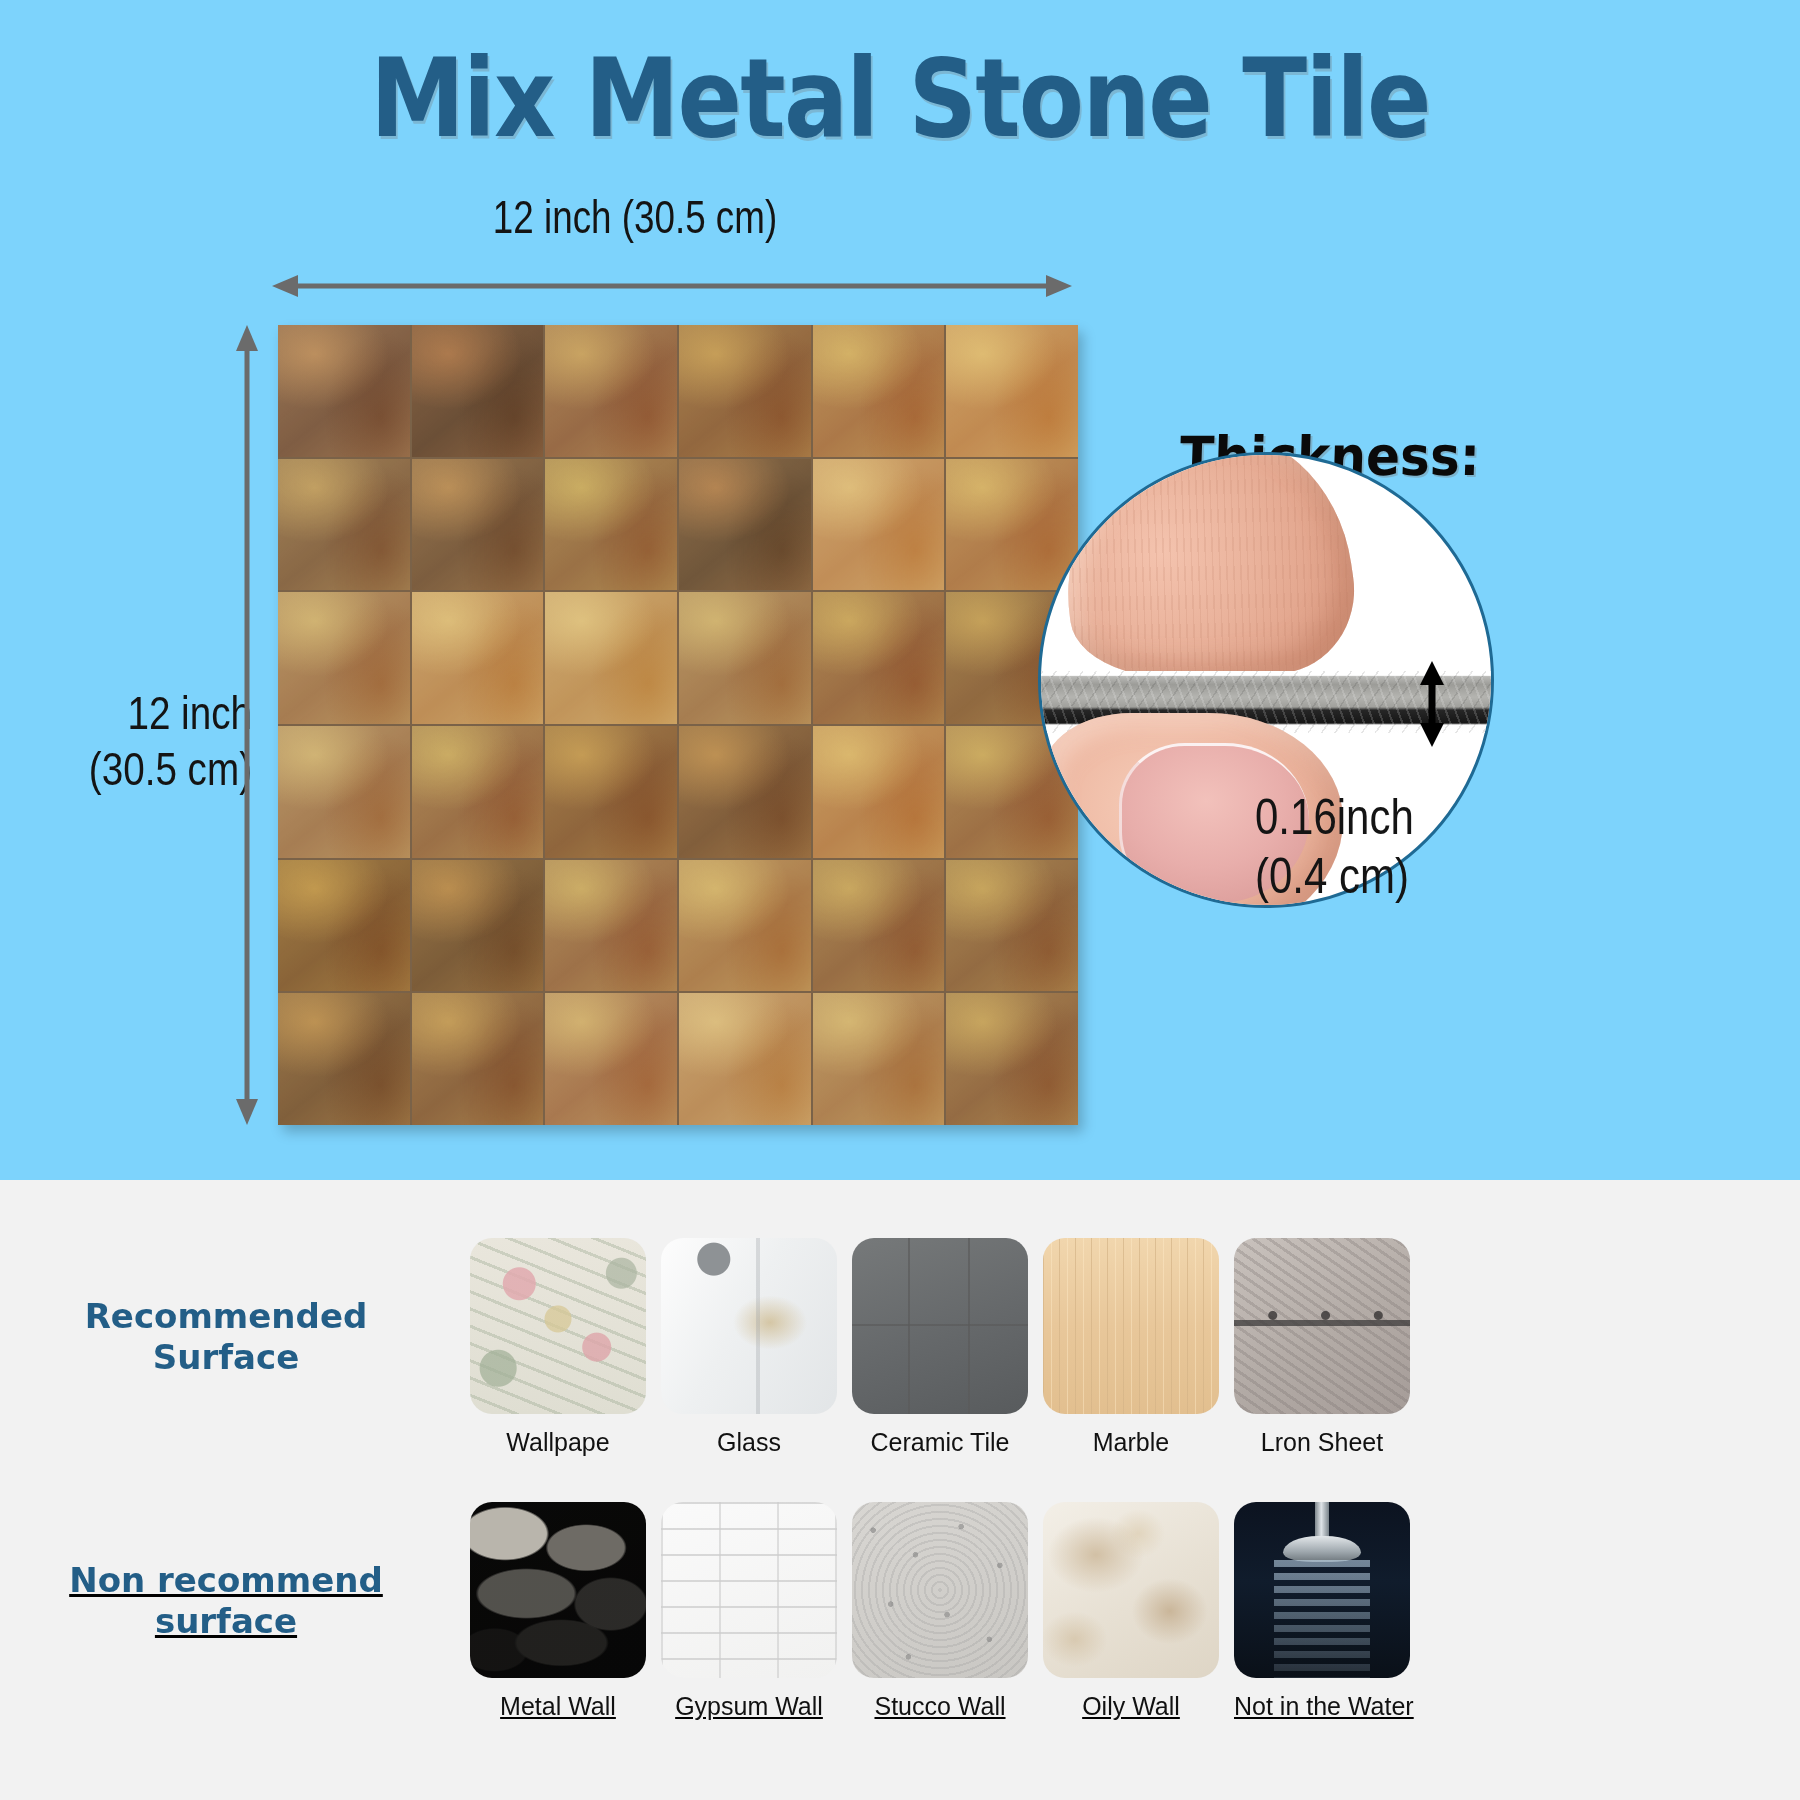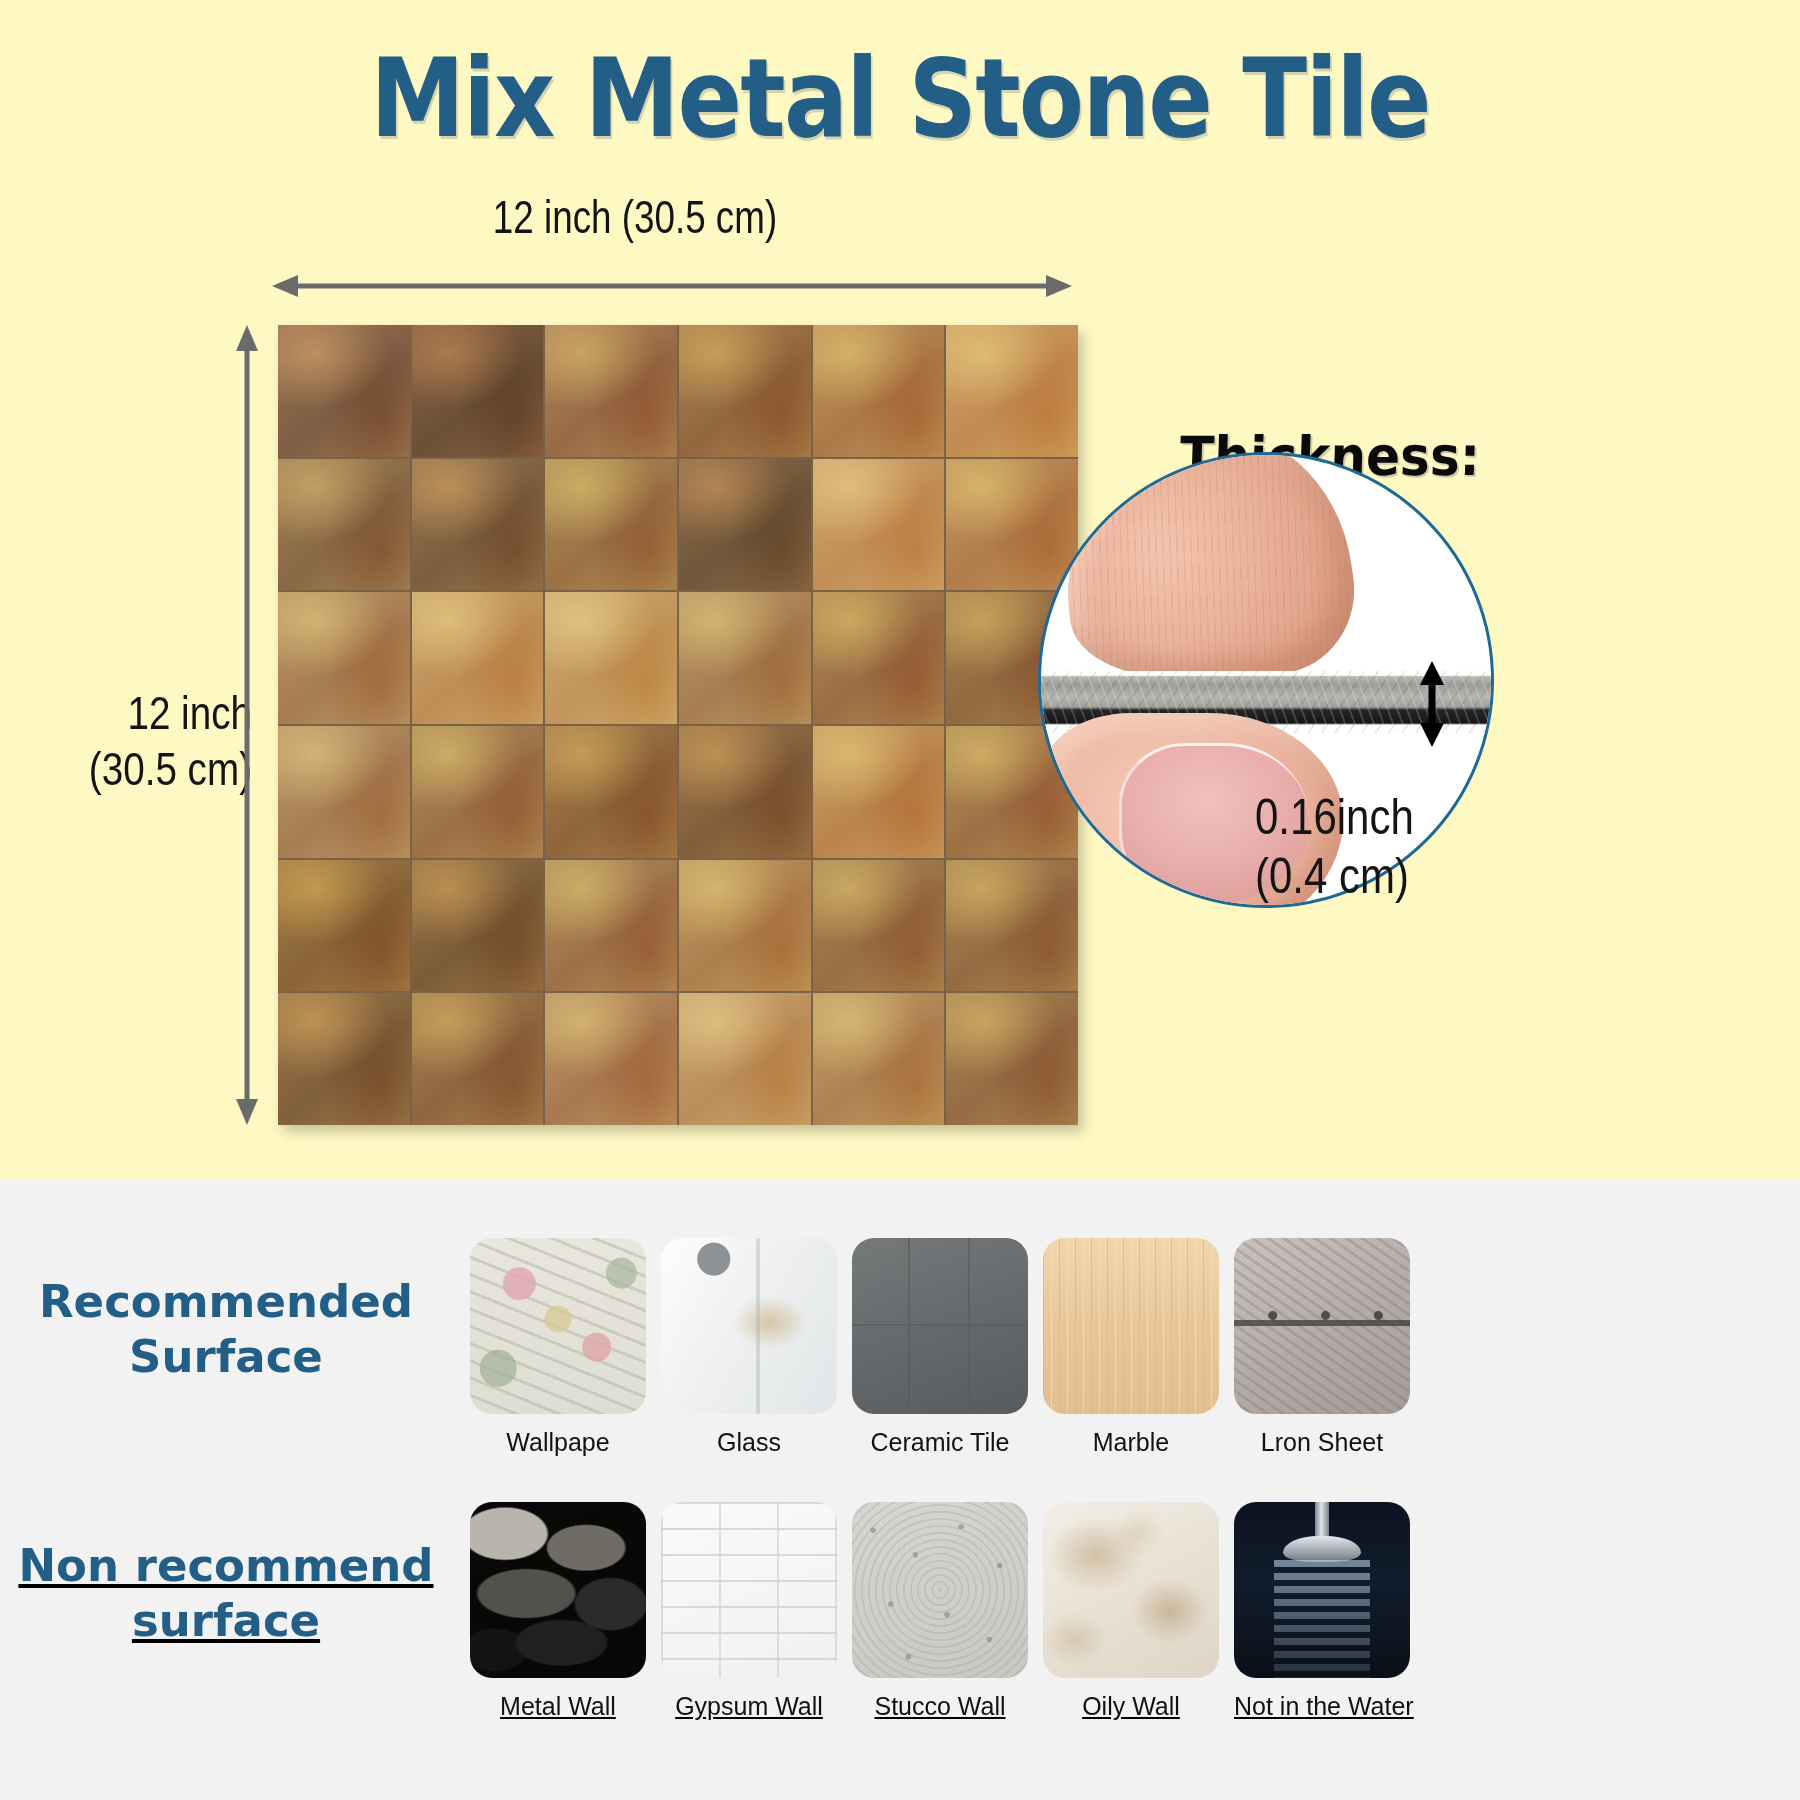--- a/index.html
+++ b/index.html
@@ -9,21 +9,21 @@
     background: #ffffff;
     position: relative;
     overflow: hidden;
   }
 
   
   #top-panel {
     position: absolute;
     left: 0; top: 0;
     width: 1800px; height: 1180px;
-    background: #fef9c3;
+    background: #7dd3fc;
   }
 
   #page-title {
     position: absolute;
     left: 0; top: 42px;
     width: 1800px;
     text-align: center;
     font-family: "DejaVu Sans", sans-serif;
     font-weight: 700;
     font-size: 108px;
@@ -227,24 +227,24 @@
   }
   #surface-row-recommended { top: 58px; }
   #surface-row-non-recommended { top: 322px; text-decoration: underline; }
 
   .row-title {
     width: 470px;
     padding-right: 18px;
     text-align: center;
     font-family: "DejaVu Sans", sans-serif;
     font-weight: 700;
-    font-size: 45px;
+    font-size: 34px;
     line-height: 1.22;
     color: #235E87;
-    margin-top: 37px;
+    margin-top: 58px;
   }
 
   .swatch-strip {
     display: flex;
     gap: 15px;
   }
   .swatch {
     width: 176px;
   }
   .swatch-thumb {

